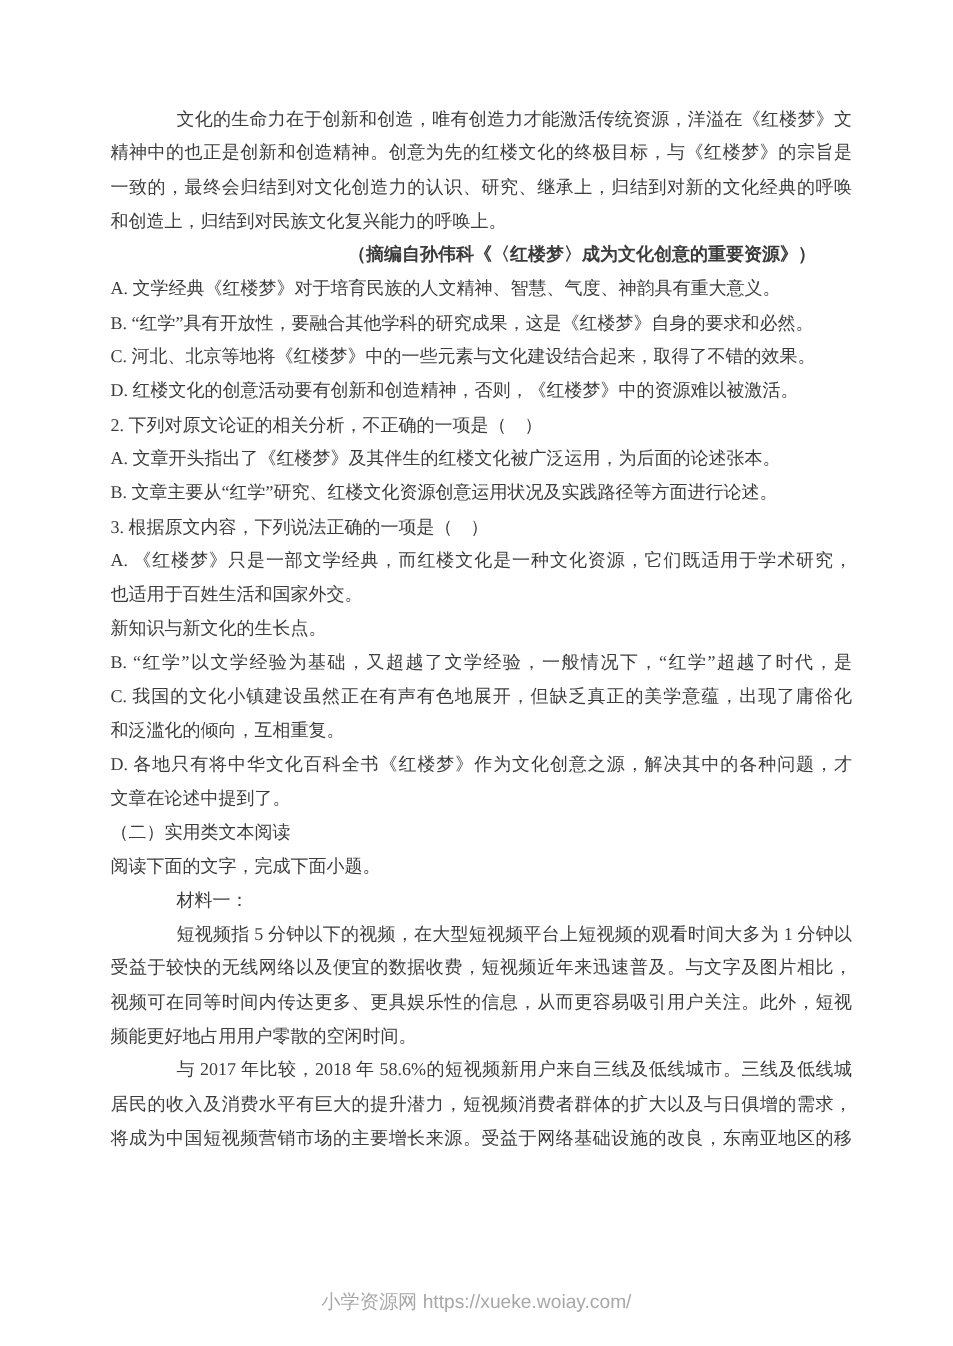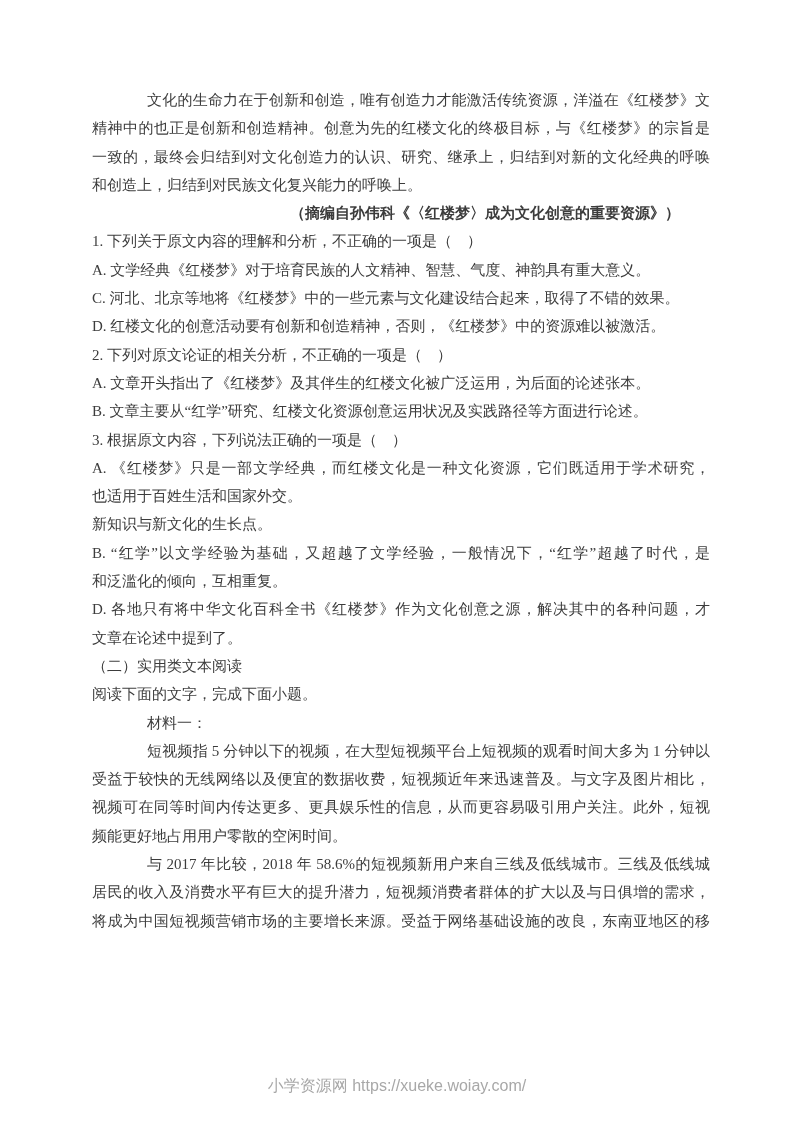--- a/index.html
+++ b/index.html
@@ -52,32 +52,33 @@
 </head>
 <body>
 
 <main>
   <div class="doc-body" id="doc-body">
       <div class="line j indent">文化的生命力在于创新和创造，唯有创造力才能激活传统资源，洋溢在《红楼梦》文学</div>
       <div class="line j">精神中的也正是创新和创造精神。创意为先的红楼文化的终极目标，与《红楼梦》的宗旨是</div>
       <div class="line j">一致的，最终会归结到对文化创造力的认识、研究、继承上，归结到对新的文化经典的呼唤</div>
       <div class="line">和创造上，归结到对民族文化复兴能力的呼唤上。</div>
       <div class="line right">（摘编自孙伟科《〈红楼梦〉成为文化创意的重要资源》）</div>
-      <div class="line">1. 下列关于原文内容的理解和分析，不正确的一项是（　）</div>
       <div class="line">A. 文学经典《红楼梦》对于培育民族的人文精神、智慧、气度、神韵具有重大意义。</div>
+      <div class="line">B. “红学”具有开放性，要融合其他学科的研究成果，这是《红楼梦》自身的要求和必然。</div>
       <div class="line">C. 河北、北京等地将《红楼梦》中的一些元素与文化建设结合起来，取得了不错的效果。</div>
       <div class="line">D. 红楼文化的创意活动要有创新和创造精神，否则，《红楼梦》中的资源难以被激活。</div>
       <div class="line">2. 下列对原文论证的相关分析，不正确的一项是（　）</div>
       <div class="line">A. 文章开头指出了《红楼梦》及其伴生的红楼文化被广泛运用，为后面的论述张本。</div>
       <div class="line">B. 文章主要从“红学”研究、红楼文化资源创意运用状况及实践路径等方面进行论述。</div>
       <div class="line">3. 根据原文内容，下列说法正确的一项是（　）</div>
       <div class="line j">A. 《红楼梦》只是一部文学经典，而红楼文化是一种文化资源，它们既适用于学术研究，</div>
       <div class="line">也适用于百姓生活和国家外交。</div>
       <div class="line">新知识与新文化的生长点。</div>
       <div class="line j">B. “红学”以文学经验为基础，又超越了文学经验，一般情况下，“红学”超越了时代，是</div>
+      <div class="line j">C. 我国的文化小镇建设虽然正在有声有色地展开，但缺乏真正的美学意蕴，出现了庸俗化</div>
       <div class="line">和泛滥化的倾向，互相重复。</div>
       <div class="line j">D. 各地只有将中华文化百科全书《红楼梦》作为文化创意之源，解决其中的各种问题，才</div>
       <div class="line">文章在论述中提到了。</div>
       <div class="line">（二）实用类文本阅读</div>
       <div class="line">阅读下面的文字，完成下面小题。</div>
       <div class="line indent">材料一：</div>
       <div class="line j indent">短视频指 5 分钟以下的视频，在大型短视频平台上短视频的观看时间大多为 1 分钟以下。</div>
       <div class="line j">受益于较快的无线网络以及便宜的数据收费，短视频近年来迅速普及。与文字及图片相比，</div>
       <div class="line j">视频可在同等时间内传达更多、更具娱乐性的信息，从而更容易吸引用户关注。此外，短视</div>
       <div class="line">频能更好地占用用户零散的空闲时间。</div>

